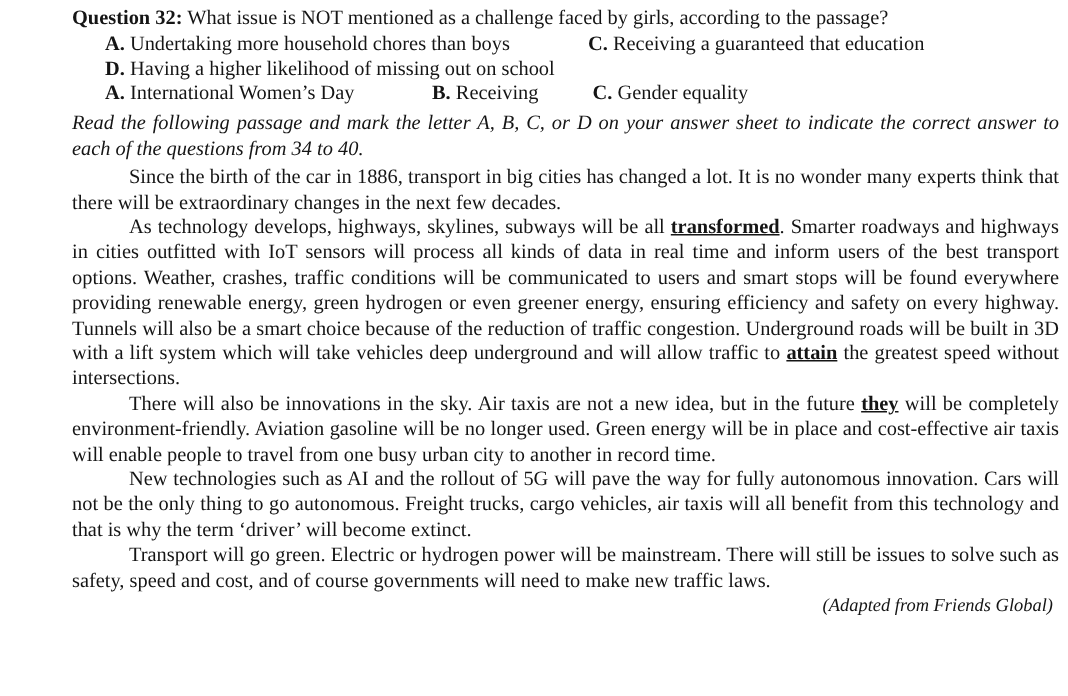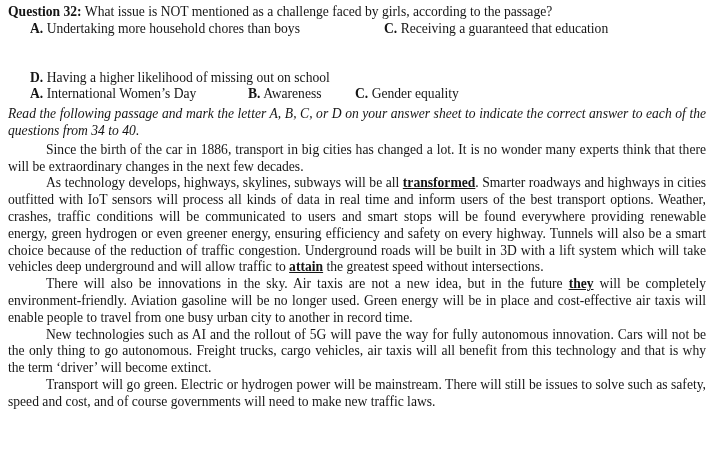--- a/index.html
+++ b/index.html
@@ -2,25 +2,25 @@
 <html><head>
 <meta charset="utf-8">
 <style>
   html,body { margin:0; padding:0; }
   body {
     width:712px; height:464px; background:#ffffff; color:#151515;
     font-family:"Liberation Serif", serif;
     font-size:13.6px; line-height:16.8px;
     overflow:hidden;
   }
-  .page { padding:4px 6px 0 8px; }
+  .page { padding:4px 6px 0 8px;margin-left:40px; }
   .b  { font-weight:bold; }
   .bu { font-weight:bold; text-decoration:underline; }
   .qline { text-align:left; }
-  .optgrid { display:grid; grid-template-columns:322px 1fr; margin-left:22px;gap:32px; }
+  .optgrid { display:grid; grid-template-columns:322px 1fr; margin-left:22px; }
   .optrow  { display:flex; margin-left:22px; }
   .oA { width:218px; } .oB { width:107px; } .oC { width:162px; } .oD { flex:1; }
   .instruction {
     font-weight:normal; font-style:italic;
     margin:3px 0 2px 0; text-align:justify;
   }
   .para { margin:0; text-indent:38px; text-align:justify; }
   .source { text-align:right; font-style:italic; font-size:12.3px; padding-right:4px; }
 </style>
 </head>
@@ -50,21 +50,21 @@
   </div>
 
   <div class="qblock">
     <div class="optrow">
       <div class="opt oA">
         <span class="b">A.</span>
         <span>International Women’s Day</span>
       </div>
       <div class="opt oB">
         <span class="b">B.</span>
-        <span>Awareness</span>
+        <span>Receiving</span>
       </div>
       <div class="opt oC">
         <span class="b">C.</span>
         <span>Gender equality</span>
       </div>
     </div>
   </div>
 
   <div class="instruction">Read the following passage and mark the letter A, B, C, or D on your answer sheet to indicate the correct answer to each of the questions from 34 to 40.</div>
 
@@ -81,14 +81,15 @@
   </p>
 
   <p class="para">
     <span>New technologies such as AI and the rollout of 5G will pave the way for fully autonomous innovation. Cars will not be the only thing to go autonomous. Freight trucks, cargo vehicles, air taxis will all benefit from this technology and that is why the term ‘driver’ will become extinct.</span>
   </p>
 
   <p class="para">
     <span>Transport will go green. Electric or hydrogen power will be mainstream. There will still be issues to solve such as safety, speed and cost, and of course governments will need to make new traffic laws.</span>
   </p>
 
+  <div class="source">(Adapted from Friends Global)</div>
 
 </div>
 
 </body></html>

